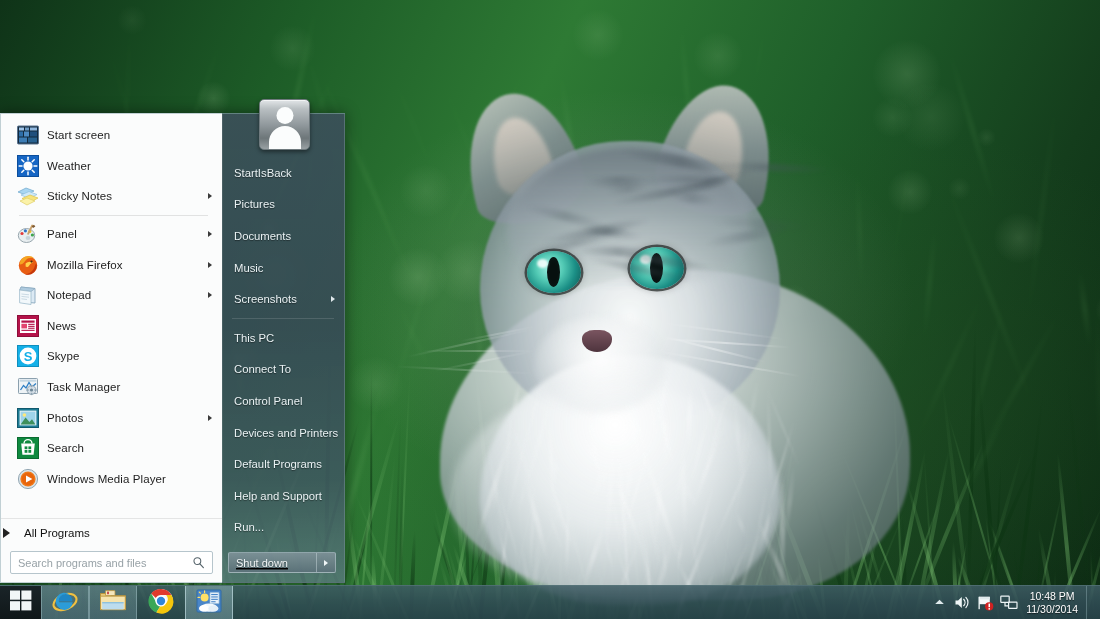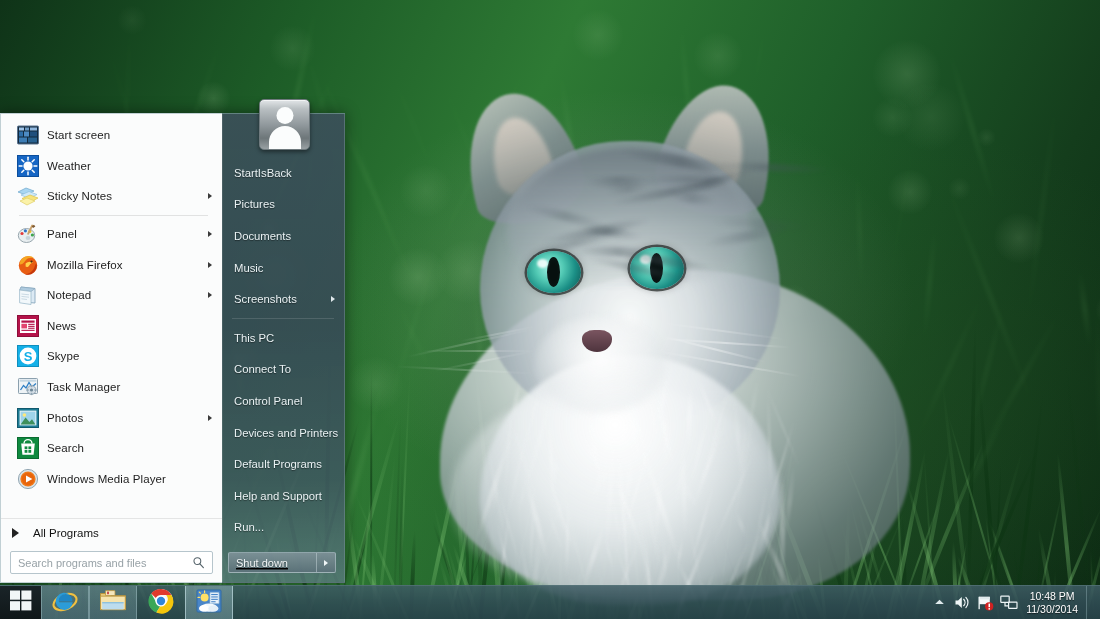--- a/index.html
+++ b/index.html
@@ -183,21 +183,21 @@
     border-top: 3.5px solid transparent;
     border-bottom: 3.5px solid transparent;
   }
   .prog-sep {
     height: 1px;
     margin: 3px 14px 3px 10px;
     background: rgba(0,0,0,0.10);
   }
   #all-programs {
     display: flex; align-items: center;
-    height: 28px; padding-left: 9px;
+    height: 28px; padding-left: 0;
     border-top: 1px solid rgba(0,0,0,0.09);
   }
   #all-programs .tri {
     width: 0; height: 0;
     border-left: 7px solid #222;
     border-top: 5.5px solid transparent;
     border-bottom: 5.5px solid transparent;
     margin-right: 14px; margin-left: 2px;
   }
   #all-programs .lbl { font-size: 11.5px; color: #111; }

